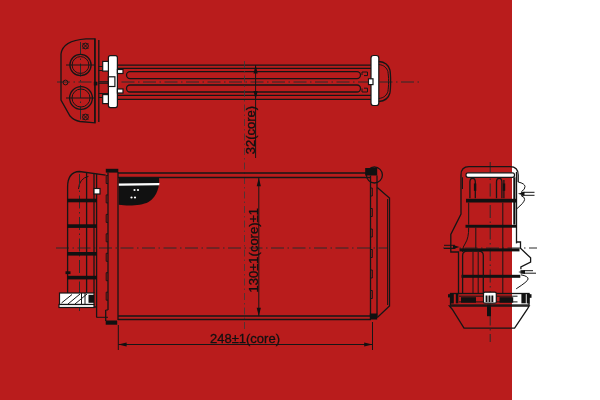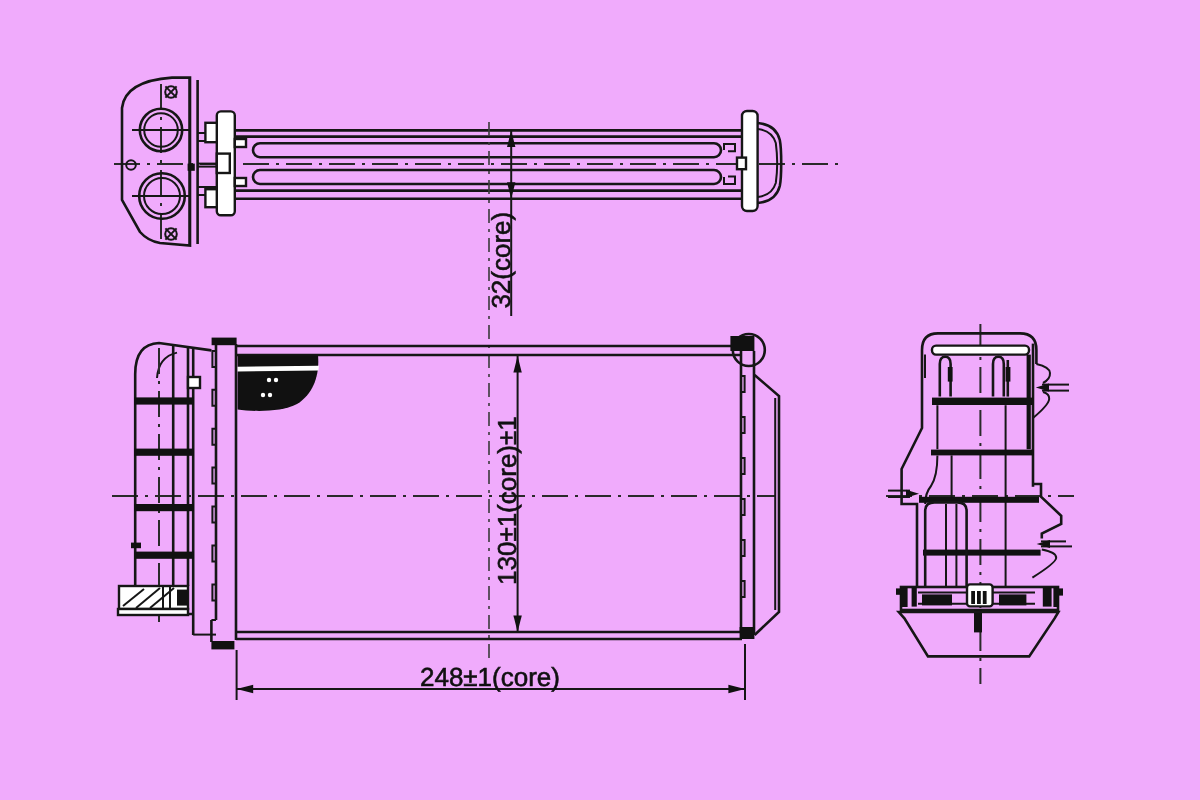--- a/index.html
+++ b/index.html
@@ -1,16 +1,16 @@
 <!DOCTYPE html>
 <html><head>
 <meta charset="utf-8">
 <style>
 html,body{margin:0;padding:0;background:#fff;}
-#wrap{width:600px;height:400px;position:relative;background:#f0abfc;}
+#wrap{width:512px;height:400px;position:relative;background:#b91c1c;}
 svg{display:block;}
 text{font-family:"Liberation Sans",sans-serif;fill:#111;stroke:#111;stroke-width:0.3;}
 .ln{stroke:#161616;stroke-width:1.3;fill:none;}
 .thin{stroke:#161616;stroke-width:1;fill:none;}
 .cl{stroke:#2a2a2a;stroke-width:1;fill:none;stroke-dasharray:13 3.5 1.5 3.5;}
 .blk{fill:#111;stroke:none;}
 .wht{fill:#fff;stroke:#161616;stroke-width:1.2;}
 </style>
 </head>
 <body>

